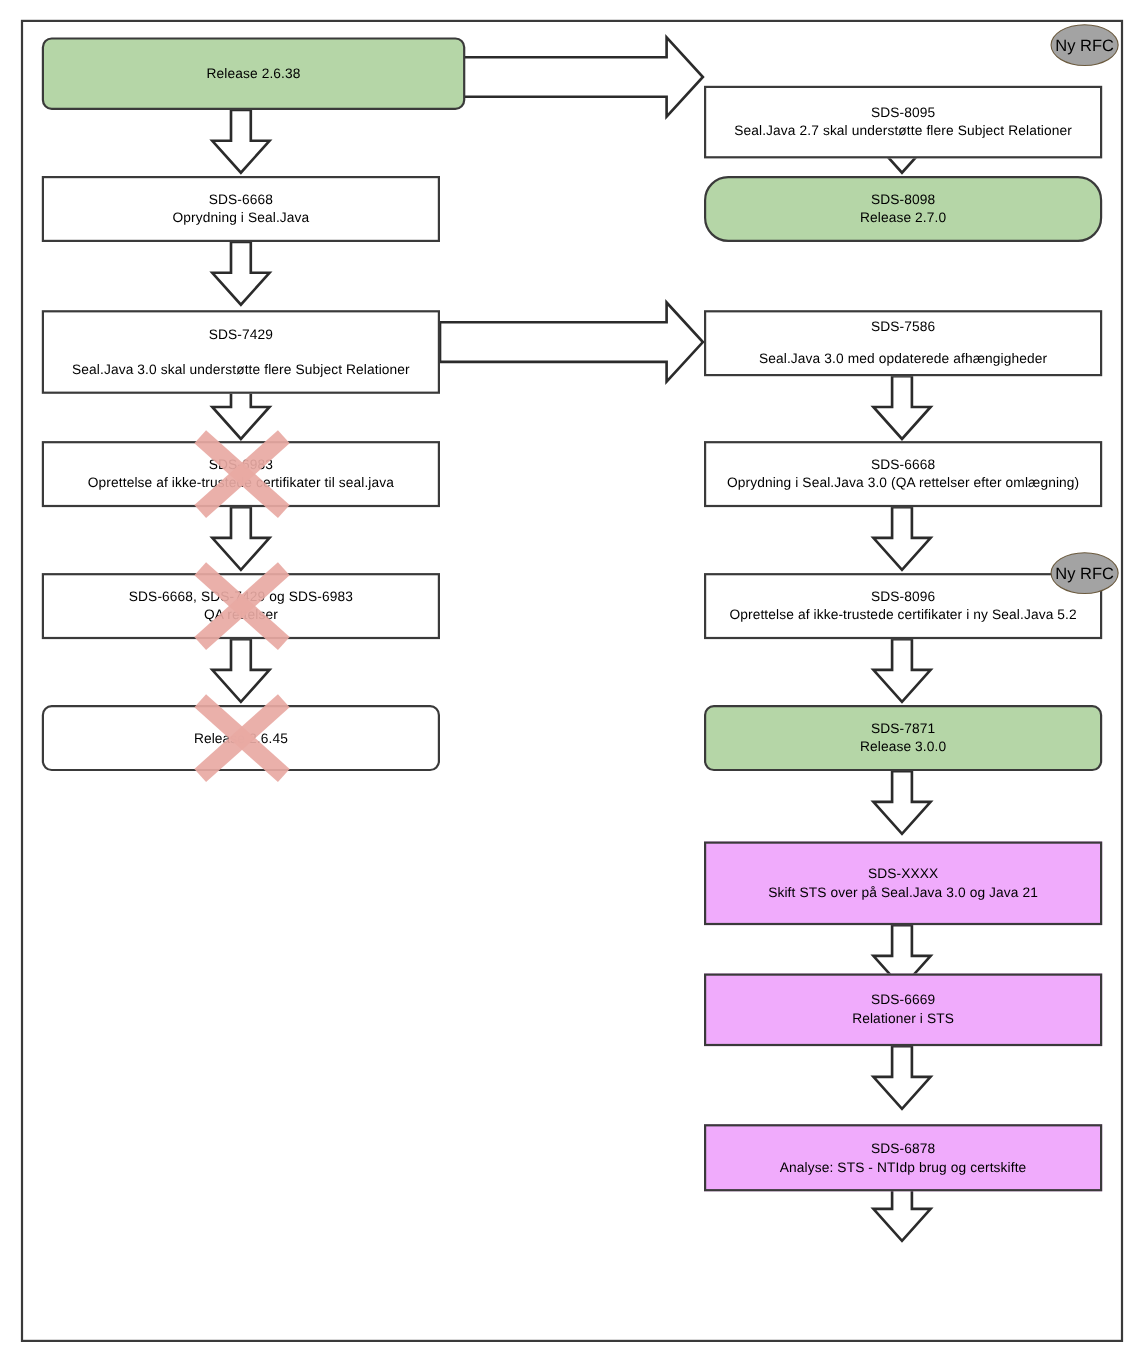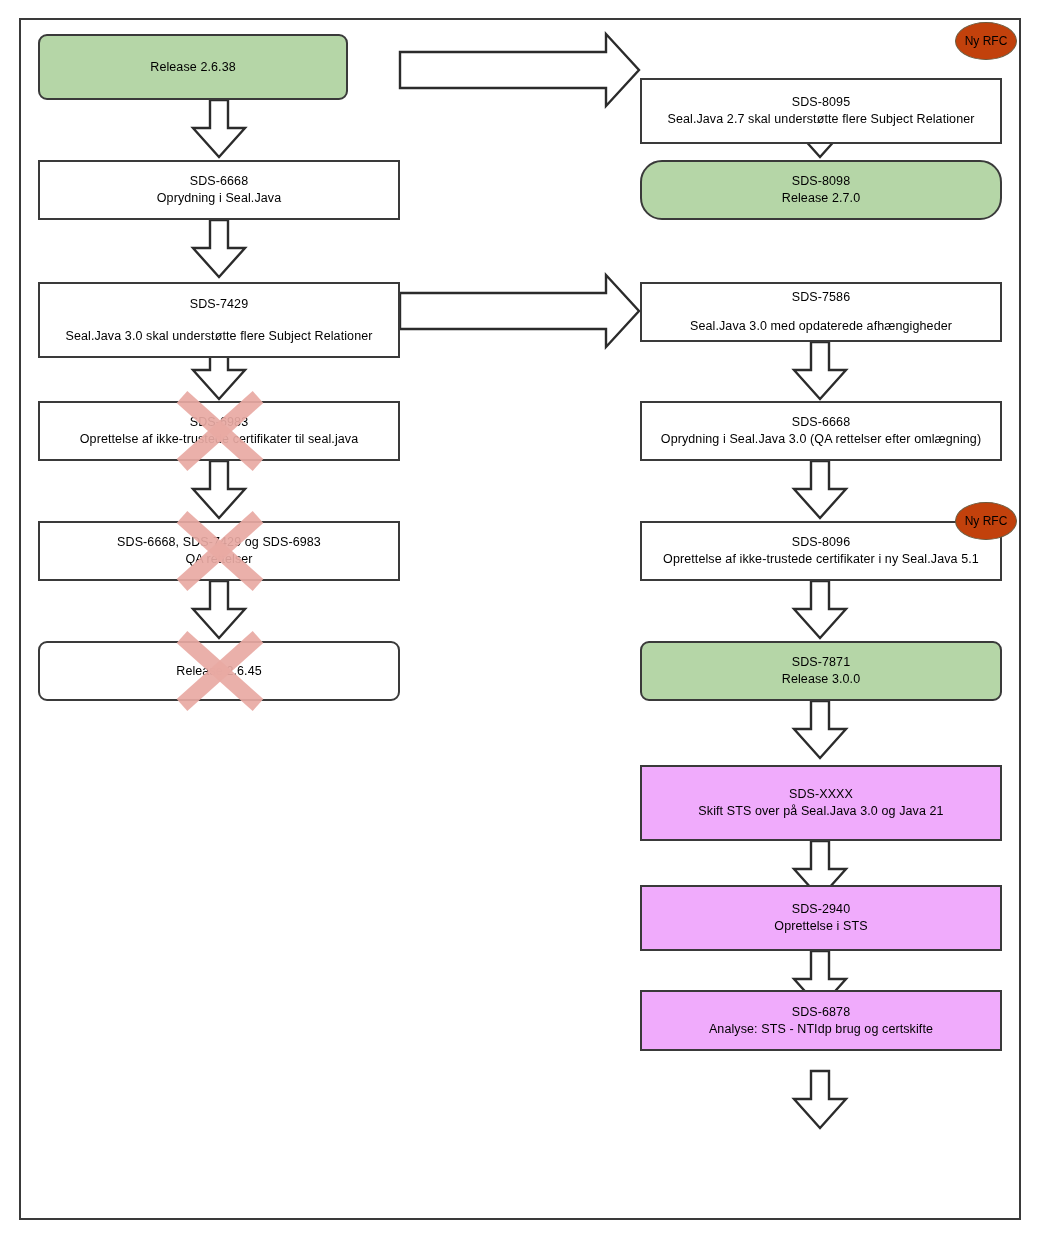--- a/index.html
+++ b/index.html
@@ -56,26 +56,26 @@
     position: absolute;
     left: 0; top: 0;
     width: 1040px; height: 1240px;
     pointer-events: none;
   }
   .badge {
     position: absolute;
     width: 62px;
     height: 38px;
     border-radius: 50%;
-    background: #c2410c;
+    background: #a3a3a3;
     border: 1.6px solid #6b5a3e;
     display: flex;
     align-items: center;
     justify-content: center;
-    font-size: 12px;
+    font-size: 15px;
     color: #000;
     box-sizing: border-box;
   }
   .xmark {
     position: absolute;
     pointer-events: none;
   }
 </style>
 </head>
 <body>
@@ -100,21 +100,21 @@
       <path d="M 811 701 L 829 701 L 829 729 L 846 729 L 820 758 L 794 729 L 811 729 Z"></path>
       <path d="M 811 841 L 829 841 L 829 869 L 846 869 L 820 898 L 794 869 L 811 869 Z"></path>
       <path d="M 811 951 L 829 951 L 829 979 L 846 979 L 820 1008 L 794 979 L 811 979 Z"></path>
       <path d="M 811 1071 L 829 1071 L 829 1099 L 846 1099 L 820 1128 L 794 1099 L 811 1099 Z"></path>
 
       <path d="M 400 52 L 606 52 L 606 34 L 639 70 L 606 106 L 606 88 L 400 88 Z"></path>
       <path d="M 400 293 L 606 293 L 606 275 L 639 311 L 606 347 L 606 329 L 400 329 Z"></path>
     </g>
   </svg>
 
-  <div class="node rounded green" style="left:38px; top:34px; width:310px; height:66px;align-items:center;">
+  <div class="node rounded green" style="left:38px; top:34px; width:385px; height:66px;align-items:center;">
     <span class="ln">Release 2.6.38</span>
   </div>
 
   <div class="node" style="left:38px; top:160px; width:362px; height:60px;">
     <span class="ln">SDS-6668</span>
     <span class="ln">Oprydning i Seal.Java</span>
   </div>
 
   <div class="node" style="left:38px; top:282px; width:362px; height:76px;gap:15px;">
     <span class="ln">SDS-7429</span>
@@ -150,39 +150,39 @@
     <span class="ln">Seal.Java 3.0 med opdaterede afhængigheder</span>
   </div>
 
   <div class="node" style="left:640px; top:401px; width:362px; height:60px;">
     <span class="ln">SDS-6668</span>
     <span class="ln">Oprydning i Seal.Java 3.0 (QA rettelser efter omlægning)</span>
   </div>
 
   <div class="node" style="left:640px; top:521px; width:362px; height:60px;">
     <span class="ln">SDS-8096</span>
-    <span class="ln">Oprettelse af ikke-trustede certifikater i ny Seal.Java 5.1</span>
+    <span class="ln">Oprettelse af ikke-trustede certifikater i ny Seal.Java 5.2</span>
   </div>
 
   <div class="node rounded green" style="left:640px; top:641px; width:362px; height:60px;">
     <span class="ln">SDS-7871</span>
     <span class="ln">Release 3.0.0</span>
   </div>
 
   <div class="node salmon" style="left:640px; top:765px; width:362px; height:76px;">
     <span class="ln">SDS-XXXX</span>
     <span class="ln">Skift STS over på Seal.Java 3.0 og Java 21</span>
   </div>
 
   <div class="node salmon" style="left:640px; top:885px; width:362px; height:66px;">
-    <span class="ln">SDS-2940</span>
-    <span class="ln">Oprettelse i STS</span>
-  </div>
-
-  <div class="node salmon" style="left:640px; top:990px; width:362px; height:61px;">
+    <span class="ln">SDS-6669</span>
+    <span class="ln">Relationer i STS</span>
+  </div>
+
+  <div class="node salmon" style="left:640px; top:1022px; width:362px; height:61px;">
     <span class="ln">SDS-6878</span>
     <span class="ln">Analyse: STS - NTIdp brug og certskifte</span>
   </div>
 
 
   <svg class="xmark" style="left:172px; top:388px; width:96px; height:86px;" viewBox="0 0 96 86" xmlns="http://www.w3.org/2000/svg">
     <g stroke="#e8a9a3" stroke-width="16" stroke-opacity="0.92" fill="none">
       <line x1="10" y1="9" x2="86" y2="77"></line>
       <line x1="86" y1="9" x2="10" y2="77"></line>
     </g>

